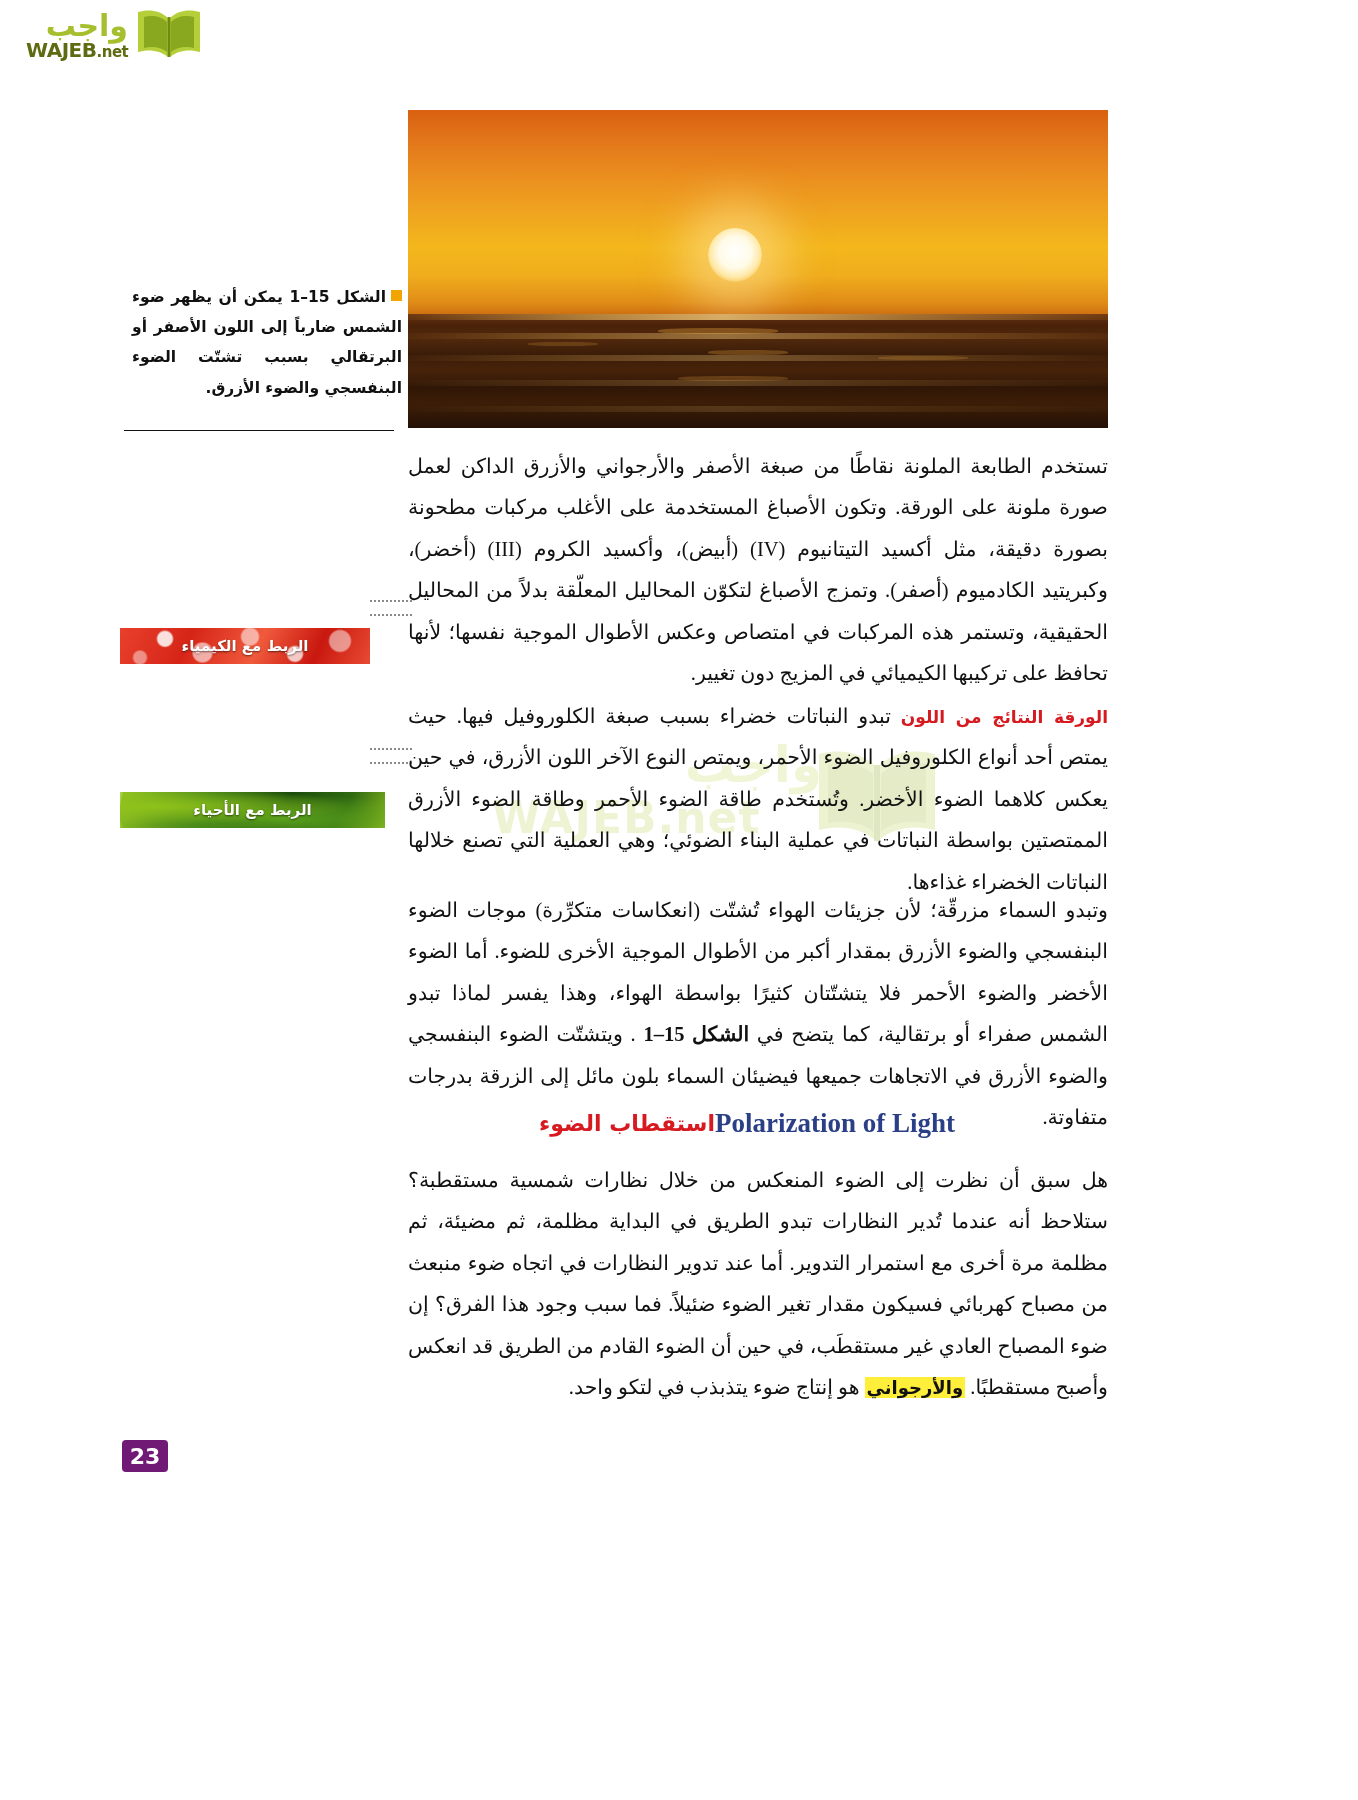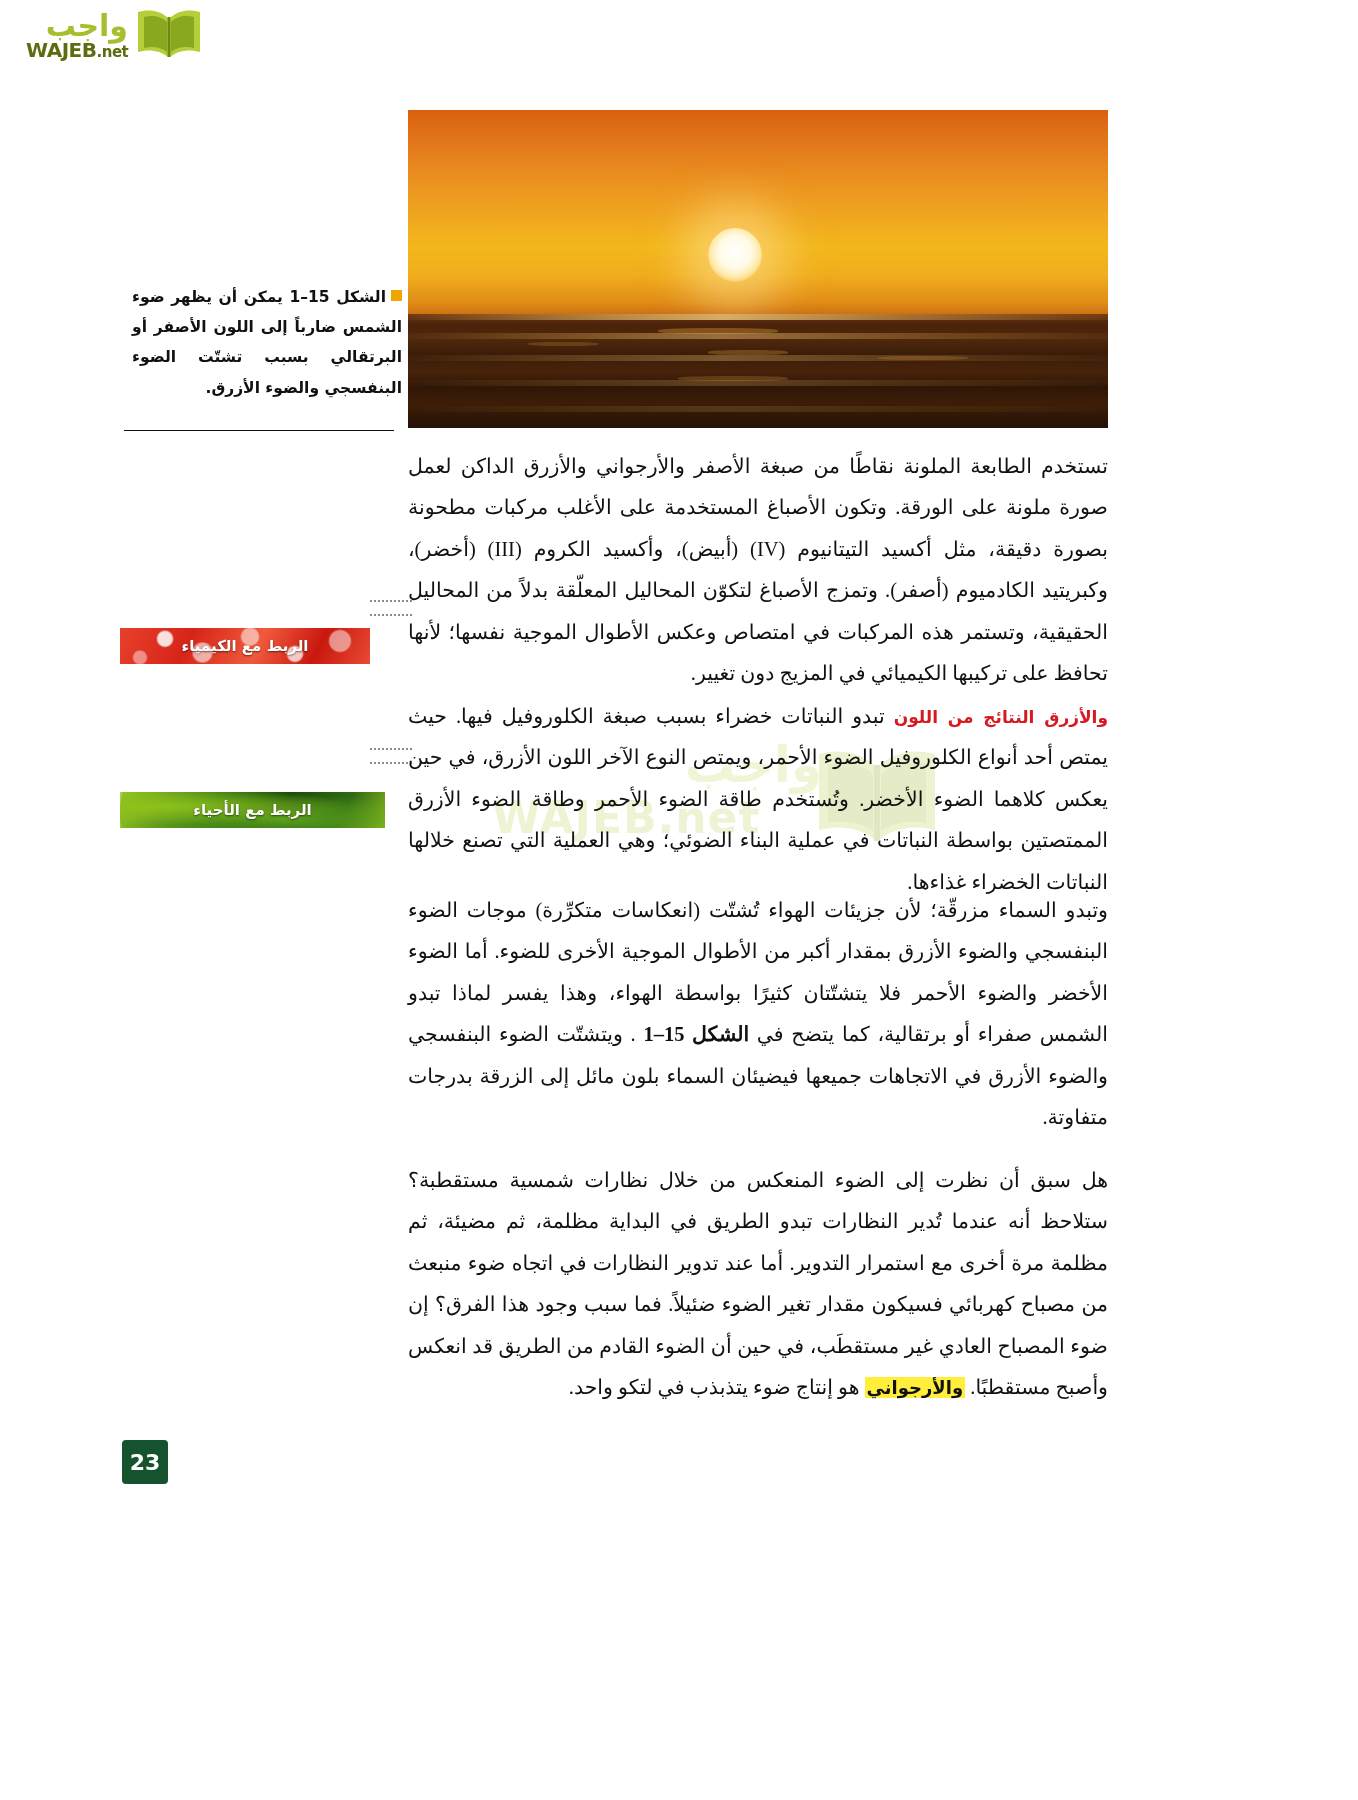--- a/index.html
+++ b/index.html
@@ -321,22 +321,22 @@
     width: 130px;
     height: 100px;
   }
 
   
   #page-number {
     position: absolute;
     left: 110px;
     top: 1440px;
     width: 46px;
-    height: 44px;
-    background: #14532d;
+    height: 32px;
+    background: #701a75;
     border-radius: 4px;
   }
   #page-number span {
     position: absolute;
     left: 0; right: 0;
     top: 50%;
     transform: translateY(-50%);
     text-align: center;
     color: #ffffff;
     font-family: "DejaVu Sans", sans-serif;
@@ -405,28 +405,31 @@
       <path d="M69 28 C81 17, 98 15, 114 18 L114 77 C98 74, 81 76, 69 85 Z" fill="#a8bf45"></path>
       <rect x="62" y="19" width="6" height="76" fill="#98b037"></rect>
     </svg>
   </div>
 
   <div id="para-1" class="para">
     <span>تستخدم الطابعة الملونة نقاطًا من صبغة الأصفر والأرجواني والأزرق الداكن لعمل صورة ملونة على الورقة. وتكون الأصباغ المستخدمة على الأغلب مركبات مطحونة بصورة دقيقة، مثل أكسيد التيتانيوم (IV) (أبيض)، وأكسيد الكروم (III) (أخضر)، وكبريتيد الكادميوم (أصفر). وتمزج الأصباغ لتكوّن المحاليل المعلّقة بدلاً من المحاليل الحقيقية، وتستمر هذه المركبات في امتصاص وعكس الأطوال الموجية نفسها؛ لأنها تحافظ على تركيبها الكيميائي في المزيج دون تغيير.</span>
   </div>
 
   <div id="para-2" class="para">
-    <span class="red-lead">والأزرق النتائج من اللون</span>
+    <span class="red-lead">الورقة النتائج من اللون</span>
     <span>تبدو النباتات خضراء بسبب صبغة الكلوروفيل فيها. حيث يمتص أحد أنواع الكلوروفيل الضوء الأحمر، ويمتص النوع الآخر اللون الأزرق، في حين يعكس كلاهما الضوء الأخضر. وتُستخدم طاقة الضوء الأحمر وطاقة الضوء الأزرق الممتصتين بواسطة النباتات في عملية البناء الضوئي؛ وهي العملية التي تصنع خلالها النباتات الخضراء غذاءها.</span>
   </div>
 
   <div id="para-3" class="para">
     <span>وتبدو السماء مزرقّة؛ لأن جزيئات الهواء تُشتّت (انعكاسات متكرِّرة) موجات الضوء البنفسجي والضوء الأزرق بمقدار أكبر من الأطوال الموجية الأخرى للضوء. أما الضوء الأخضر والضوء الأحمر فلا يتشتّتان كثيرًا بواسطة الهواء، وهذا يفسر لماذا تبدو الشمس صفراء أو برتقالية، كما يتضح في </span><b>الشكل 15–1</b><span> . ويتشتّت الضوء البنفسجي والضوء الأزرق في الاتجاهات جميعها فيضيئان السماء بلون مائل إلى الزرقة بدرجات متفاوتة.</span>
   </div>
 
+  <div id="section-heading">
+    <span class="en">Polarization of Light</span><span class="ar">استقطاب الضوء</span>
+  </div>
 
   <div id="para-5" class="para">
     <span>هل سبق أن نظرت إلى الضوء المنعكس من خلال نظارات شمسية مستقطبة؟ ستلاحظ أنه عندما تُدير النظارات تبدو الطريق في البداية مظلمة، ثم مضيئة، ثم مظلمة مرة أخرى مع استمرار التدوير. أما عند تدوير النظارات في اتجاه ضوء منبعث من مصباح كهربائي فسيكون مقدار تغير الضوء ضئيلاً. فما سبب وجود هذا الفرق؟ إن ضوء المصباح العادي غير مستقطَب، في حين أن الضوء القادم من الطريق قد انعكس وأصبح مستقطبًا.</span>
     <span class="hl-yellow">والأرجواني</span><span> هو إنتاج ضوء يتذبذب في لتكو واحد.</span>
   </div>
 
   <div id="page-number">
     <span>23</span>
   </div>
 

